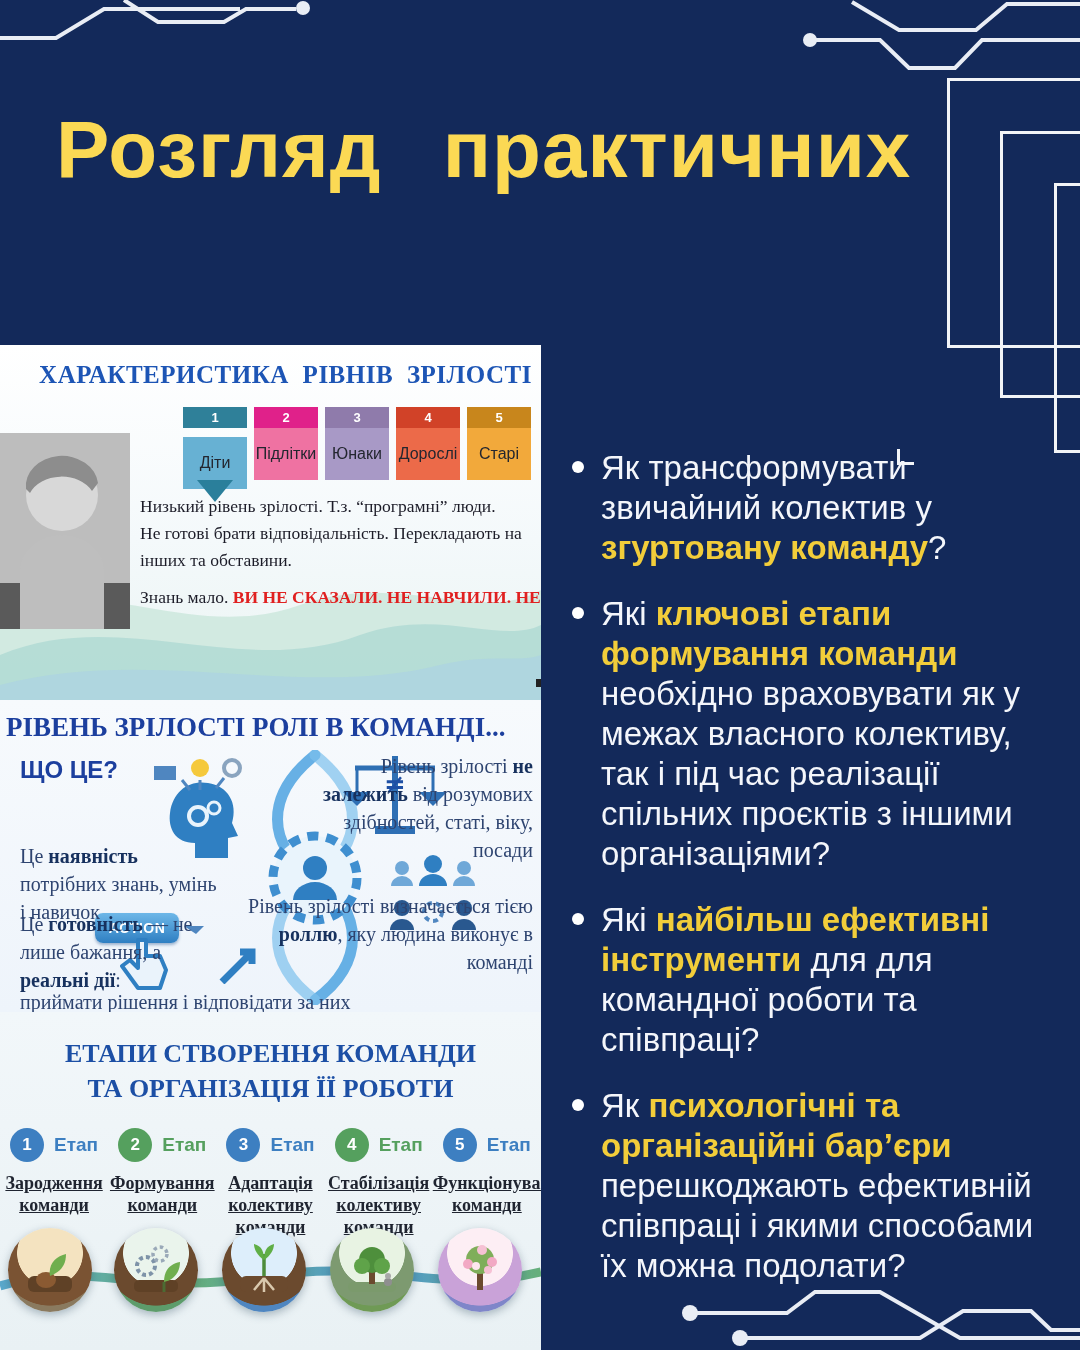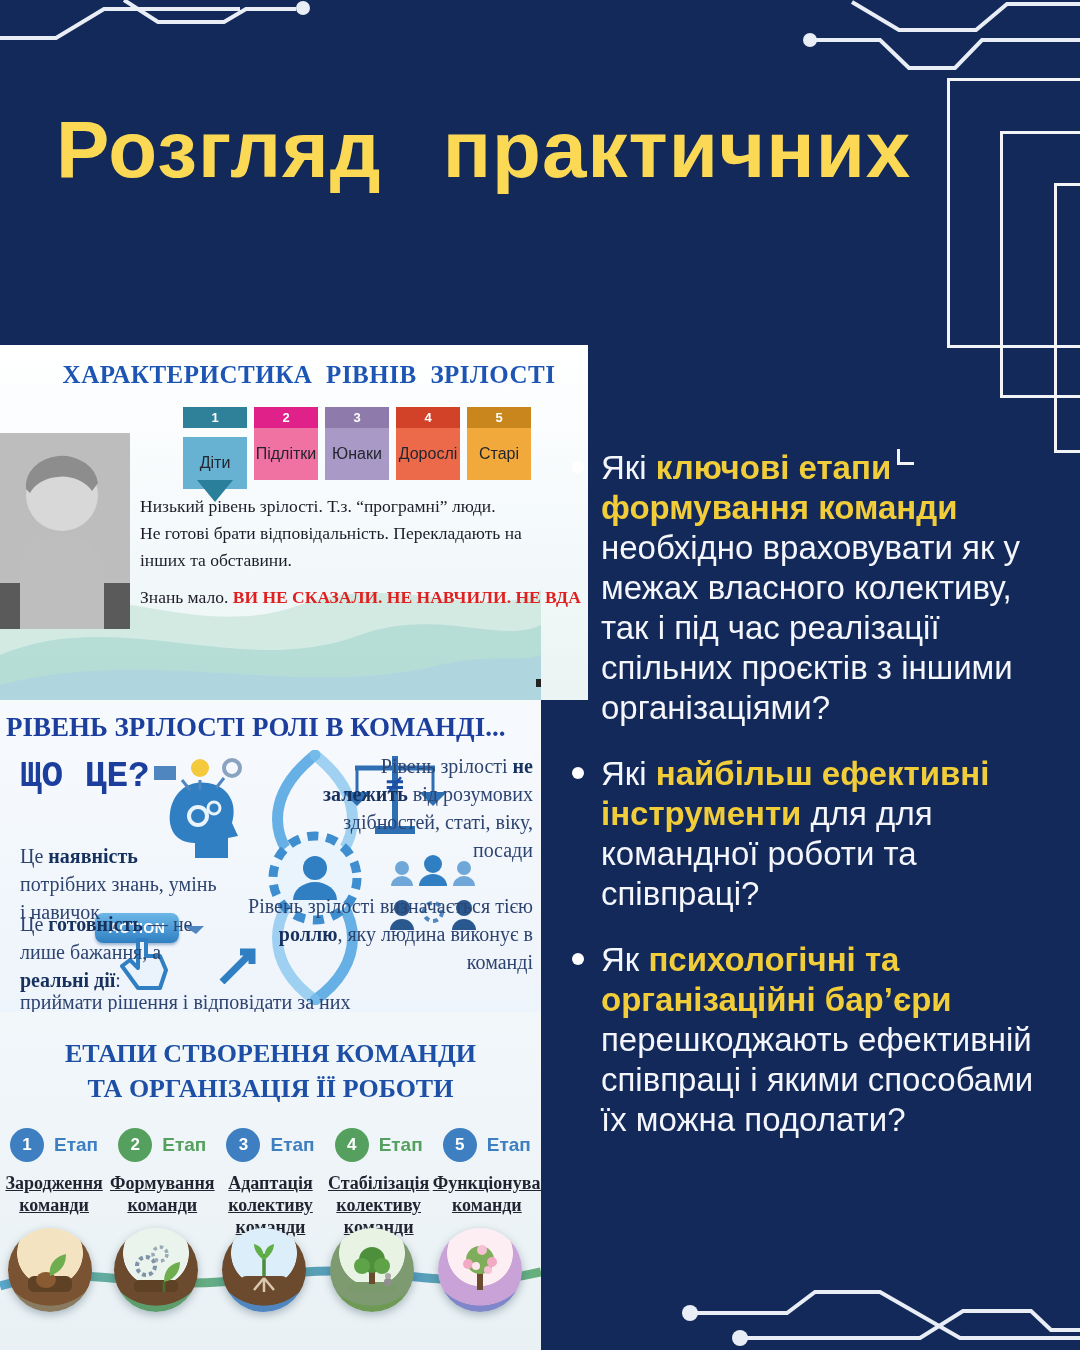--- a/index.html
+++ b/index.html
@@ -15,21 +15,21 @@
                border-left:3px solid #f2f4f8;border-bottom:3px solid #f2f4f8;}
 
   
   .main-title{position:absolute;left:56px;top:100px;width:960px;
               font-size:80px;font-weight:bold;line-height:99px;color:#fbd954;
               letter-spacing:1px;}
   .main-title .l1{word-spacing:38px;}
 
   
   .slide{position:absolute;left:0;width:541px;overflow:hidden;}
-  #slide1{top:345px;height:355px;background:linear-gradient(180deg,#ffffff 0%,#f4f9fb 55%,#eaf4f2 100%);padding-left:47px;}
+  #slide1{top:345px;height:355px;background:linear-gradient(180deg,#ffffff 0%,#f4f9fb 55%,#eaf4f2 100%);}
   #slide2{top:700px;height:312px;background:linear-gradient(180deg,#f7fafd 0%,#eef4fb 100%);}
   #slide3{top:1012px;height:338px;background:linear-gradient(180deg,#f2f7fa 0%,#e9f1f4 100%);}
 
   
   .s1-title{position:absolute;top:16px;left:30px;right:0;text-align:center;
             font-family:"Liberation Serif",serif;font-weight:bold;font-size:25px;
             color:#1d55b5;word-spacing:7px;letter-spacing:.5px;}
   .s1-photo{position:absolute;left:0;top:88px;width:130px;height:196px;
             background:linear-gradient(160deg,#d6d6d6,#a8a8a8);filter:grayscale(1);}
   .tabs{position:absolute;left:183px;top:62px;display:flex;gap:7px;}
@@ -45,22 +45,22 @@
            font-family:"Liberation Serif",serif;font-size:17.5px;line-height:27px;color:#1c1c28;}
   .s1-text p{margin:0;}
   .s1-text .p3{margin-top:10px;white-space:nowrap;}
   .red-warning{color:#e02020;font-weight:bold;}
   .s1-waves{position:absolute;left:0;bottom:0;}
   .s1-period{position:absolute;left:536px;top:334px;width:5px;height:8px;background:#222;}
 
   
   .s2-title{position:absolute;left:6px;top:12px;font-family:"Liberation Serif",serif;
             font-weight:bold;font-size:27px;color:#1c3f9e;}
-  .s2-sub{position:absolute;left:20px;top:56px;font-family:Liberation Mono, monospace;
-          font-weight:bold;font-size:36px;color:#1c3f9e;}
+  .s2-sub{position:absolute;left:20px;top:56px;font-family:Liberation Sans, sans-serif;
+          font-weight:bold;font-size:24px;color:#1c3f9e;}
   .s2-block{position:absolute;font-family:"Liberation Serif",serif;font-size:20px;
             line-height:28px;color:#2e4470;}
   .s2-block b{color:#17315e;}
   .s2-left1{left:20px;top:142px;width:205px;}
   .s2-left2{left:20px;top:210px;width:215px;}
   .s2-left3{left:20px;top:288px;width:480px;}
   .s2-right1{right:8px;top:52px;width:240px;text-align:right;}
   .s2-right2{right:8px;top:192px;width:290px;text-align:right;}
   .action-btn{position:absolute;left:95px;top:213px;width:84px;height:30px;border-radius:8px;
               background:linear-gradient(180deg,#6db7e8,#2f7fc2);color:#fff;font-weight:bold;
@@ -340,18 +340,19 @@
           <circle cx="30" cy="8" r="5" fill="#f6c1d4"></circle>
           <circle cx="40" cy="20" r="5" fill="#f2a9c4"></circle>
           <circle cx="24" cy="24" r="4" fill="#fde7ef"></circle>
           <circle cx="36" cy="28" r="4" fill="#f6c1d4"></circle>
         </svg>
       </div>
     </div>
   </div>
 
   <ul class="bullets">
+    <li><span class="dot"></span><span>Як трансформувати звичайний колектив у </span><span class="hi">згуртовану команду</span><span>?</span></li>
     <li><span class="dot"></span><span>Які </span><span class="hi">ключові етапи формування команди</span><span> необхідно враховувати як у межах власного колективу, так і під час реалізації спільних проєктів з іншими організаціями?</span></li>
     <li><span class="dot"></span><span>Які </span><span class="hi">найбільш ефективні інструменти</span><span> для для командної роботи та співпраці?</span></li>
     <li><span class="dot"></span><span>Як </span><span class="hi">психологічні та організаційні бар’єри</span><span> перешкоджають ефективній співпраці і якими способами їх можна подолати?</span></li>
   </ul>
 
 </div>
 
 </body></html>

